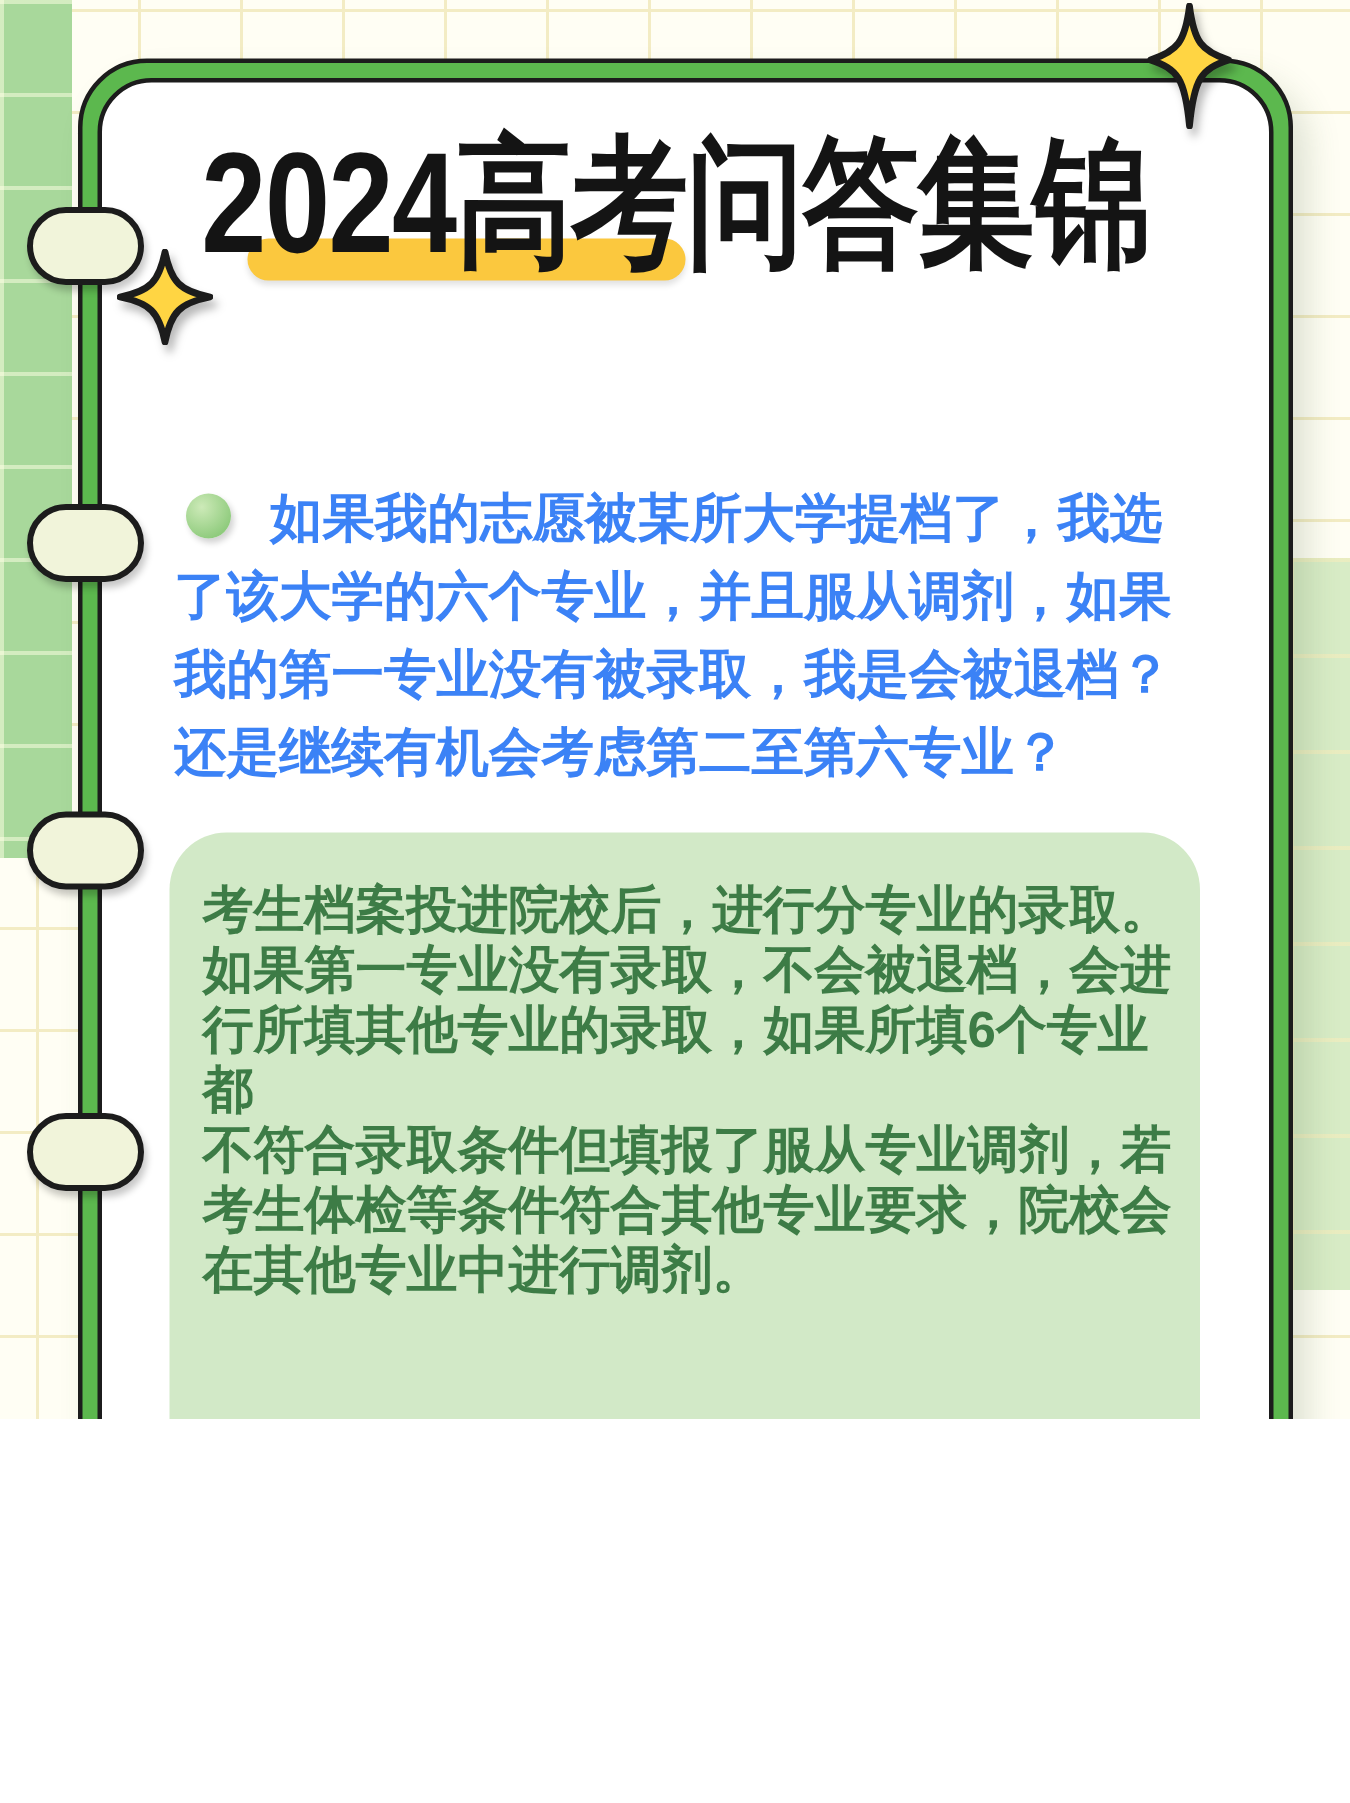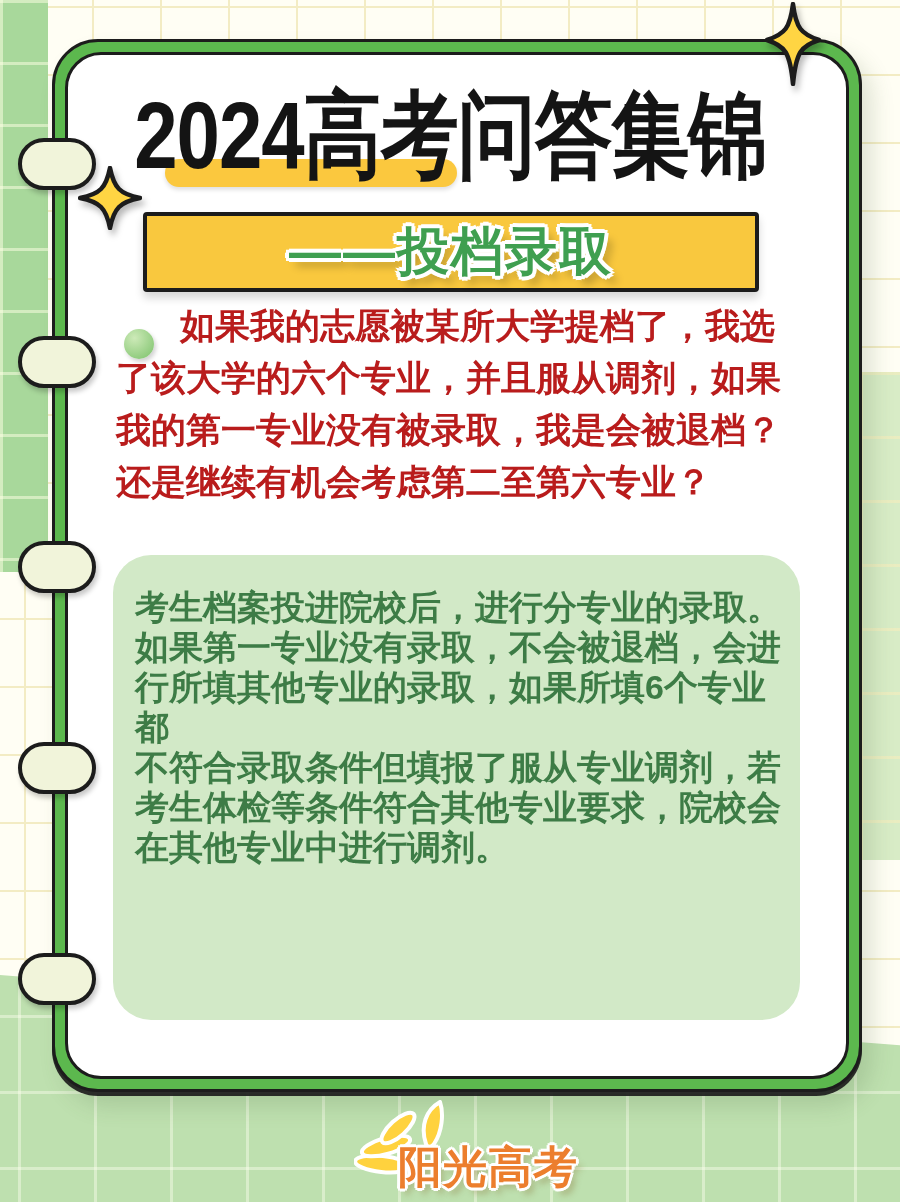--- a/index.html
+++ b/index.html
@@ -1,19 +1,19 @@
 <!DOCTYPE html>
 <html><head>
 <meta charset="utf-8">
 <style>
   * { margin:0; padding:0; box-sizing:border-box; }
   html,body { width:900px; height:1202px; }
   body { font-family:"Liberation Sans","DejaVu Sans",sans-serif; position:relative; overflow:hidden; }
 
-  .stage { position:absolute; inset:0; width:900px; height:1202px; background:#FFFEF4; overflow:hidden; }
+  .stage { position:absolute; inset:0; width:900px; height:946px; background:#FFFEF4; overflow:hidden; }
 
   
   .grid-cream {
     position:absolute; inset:0;
     background-image:
       linear-gradient(#F3ECC4 2px, transparent 2px),
       linear-gradient(90deg, #F3ECC4 2px, transparent 2px);
     background-size:68px 68px;
     background-position:24px 6px;
   }
@@ -95,22 +95,22 @@
       7px 8px 8px rgba(0,0,0,.28);
   }
 
   
   .question-bullet {
     position:absolute; left:124px; top:329px; width:30px; height:30px; border-radius:50%;
     background:radial-gradient(circle at 35% 30%, #CDEAB8, #8FCB7D 75%);
     box-shadow:2px 3px 4px rgba(0,0,0,.18); z-index:5;
   }
   .question-text {
-    position:absolute; left:116px; top:300px; width:690px; z-index:5;
-    font-size:35px; font-weight:700; color:#b91c1c; line-height:52px;
+    position:absolute; left:116px; top:320px; width:690px; z-index:5;
+    font-size:35px; font-weight:700; color:#3b82f6; line-height:52px;
     white-space:pre-line; text-indent:64px;
   }
 
   
   .answer-card {
     position:absolute; left:113px; top:555px; width:687px; height:465px;
     background:#D2E9C7; border-radius:38px; z-index:5;
   }
   .answer-text {
     padding:32px 14px 0 22px;
@@ -153,23 +153,20 @@
   <svg class="sparkle" style="left:763px; top:2px;" width="60" height="84" viewBox="0 0 60 84">
     <path d="M30 2 C33 26 38 32 56 38 C38 44 33 50 30 82 C27 50 22 44 4 38 C22 32 27 26 30 2 Z" fill="#FFD543" stroke="#1c1c1c" stroke-width="4.5" stroke-linejoin="round"></path>
   </svg>
   <svg class="sparkle" style="left:78px; top:166px;" width="64" height="64" viewBox="0 0 64 64">
     <path d="M32 2 C36 22 42 28 62 32 C42 36 36 42 32 62 C28 42 22 36 2 32 C22 28 28 22 32 2 Z" fill="#FFD543" stroke="#1c1c1c" stroke-width="4.5" stroke-linejoin="round"></path>
   </svg>
 
   <div class="title-highlight"></div>
   <div class="poster-title">2024高考问答集锦</div>
 
-  <div class="section-banner">
-    <span class="banner-label">——投档录取</span>
-  </div>
 
   <div class="question-bullet"></div>
   <div class="question-text">如果我的志愿被某所大学提档了，我选
 了该大学的六个专业，并且服从调剂，如果
 我的第一专业没有被录取，我是会被退档？
 还是继续有机会考虑第二至第六专业？</div>
 
   <div class="answer-card">
     <div class="answer-text">考生档案投进院校后，进行分专业的录取。
 如果第一专业没有录取，不会被退档，会进

